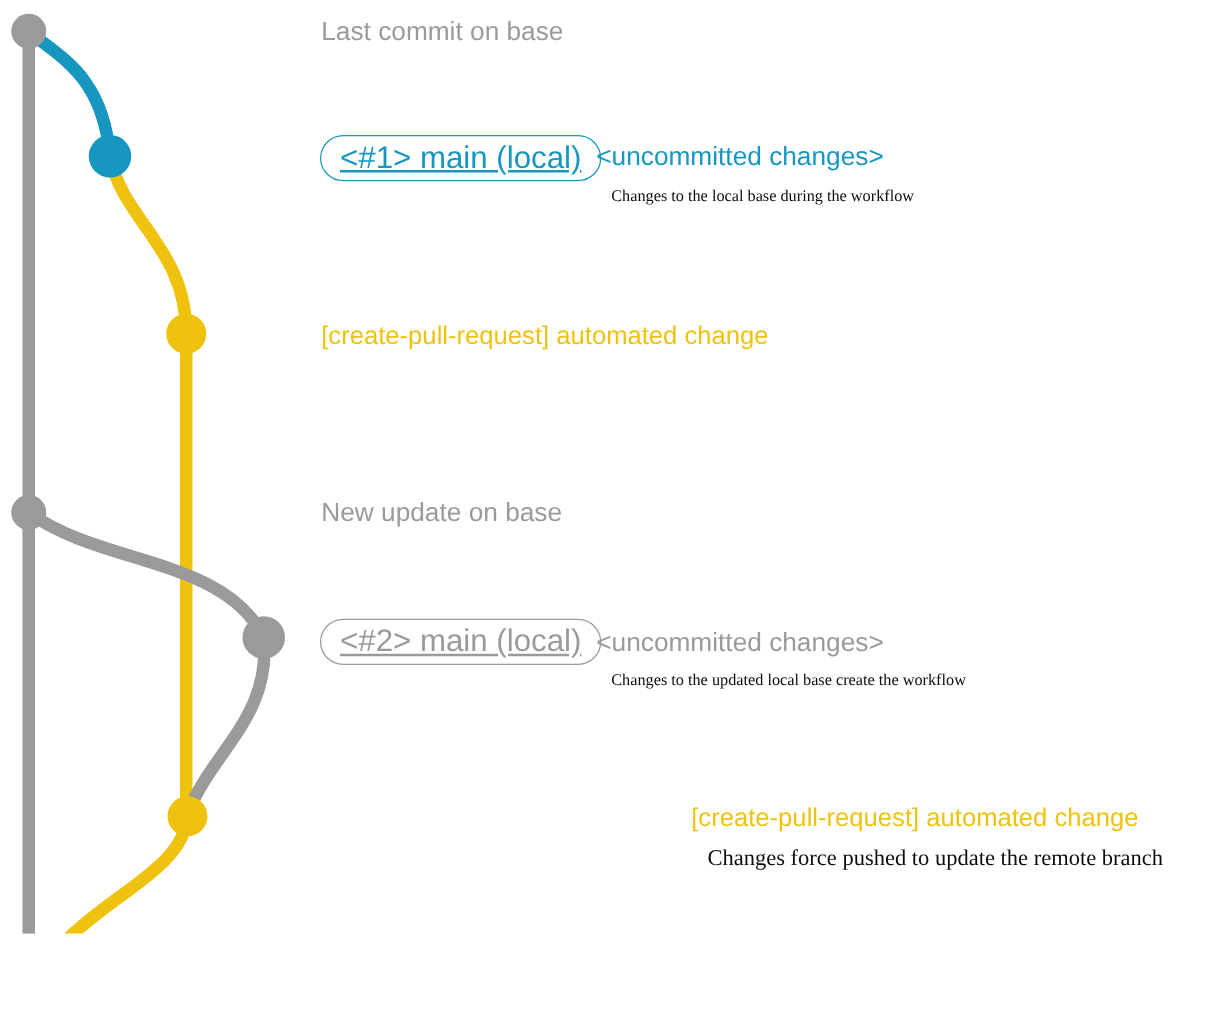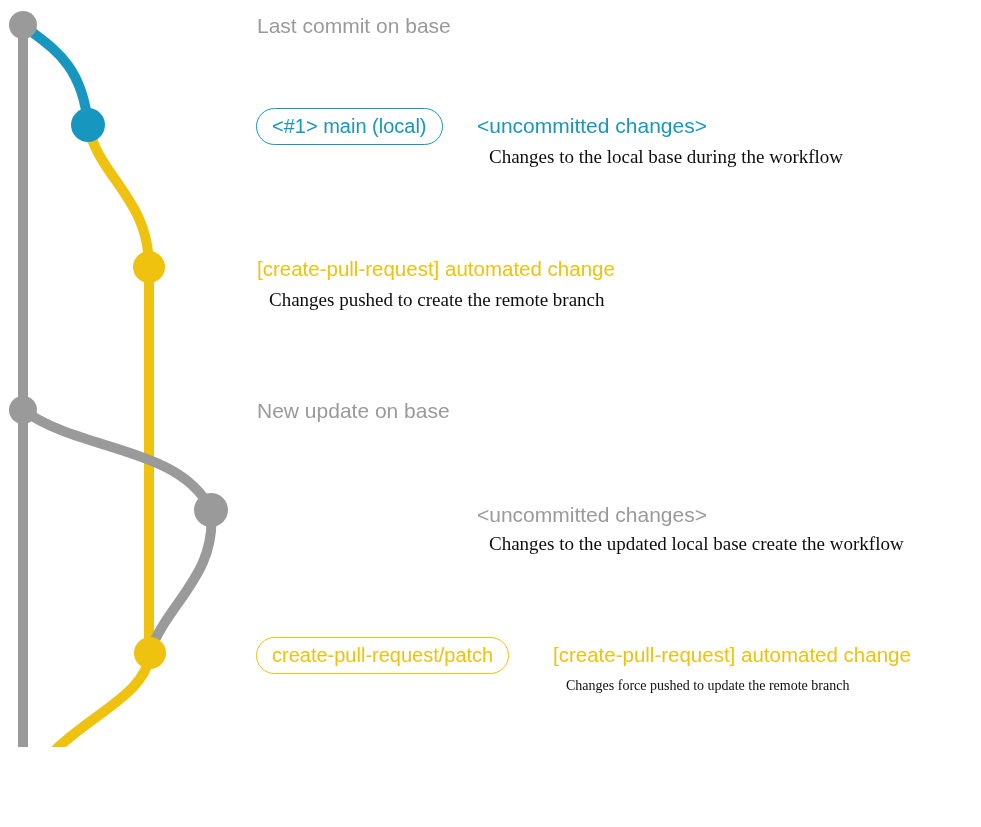--- a/index.html
+++ b/index.html
@@ -33,28 +33,29 @@
 
   .badge {
     position: absolute;
     box-sizing: border-box;
     height: 37px;
     padding: 0 15px;
     border: 1.5px solid currentColor;
     border-radius: 18.5px;
     display: flex;
     align-items: center;
-    font-size: 20px;
+    font-size: 25px;
     white-space: nowrap;
     background: #fff;
+    text-decoration: underline;
   }
   .serif {
     position: absolute;
     font-family: "Liberation Serif", serif;
-    font-size: 19px;
+    font-size: 13px;
     line-height: 22px;
     color: var(--ink, #0d0d0d);
     white-space: nowrap;
   }
 </style>
 </head>
 <body style="--blue: #1797c0; --yellow: #eec20e; --gray: #9a9a9a; --ink: #0d0d0d;">
 
 <div class="stage">
 
@@ -76,26 +77,25 @@
     <circle class="f-gray" cx="23" cy="796" r="16"></circle>
   </svg>
 
   <div class="lbl t-gray" style="left:257px; top:14px;">Last commit on base</div>
 
   <div class="badge t-blue" style="left:256px; top:108px;">&lt;#1&gt; main (local)</div>
   <div class="lbl t-blue" style="left:477px; top:114px;">&lt;uncommitted changes&gt;</div>
   <div class="serif" style="left:489px; top:146px;">Changes to the local base during the workflow</div>
 
   <div class="lbl t-yellow" style="left:257px; top:257px; font-size:20.5px;">[create-pull-request] automated change</div>
-  <div class="serif" style="left:269px; top:289px;">Changes pushed to create the remote branch</div>
 
   <div class="lbl t-gray" style="left:257px; top:399px;">New update on base</div>
 
+  <div class="badge t-gray" style="left:256px; top:495px;">&lt;#2&gt; main (local)</div>
   <div class="lbl t-gray" style="left:477px; top:503px;">&lt;uncommitted changes&gt;</div>
   <div class="serif" style="left:489px; top:533px;">Changes to the updated local base create the workflow</div>
 
-  <div class="badge t-yellow" style="left:256px; top:637px;">create-pull-request/patch</div>
   <div class="lbl t-yellow" style="left:553px; top:643px; font-size:20.5px;">[create-pull-request] automated change</div>
-  <div class="serif" style="left:566px; top:675px; font-size:14px;">Changes force pushed to update the remote branch</div>
+  <div class="serif" style="left:566px; top:675px; font-size:18px;">Changes force pushed to update the remote branch</div>
 
   <div class="badge t-gray" style="left:256px; top:825px;margin-top:12px;">main</div>
 
 </div>
 
 </body></html>

